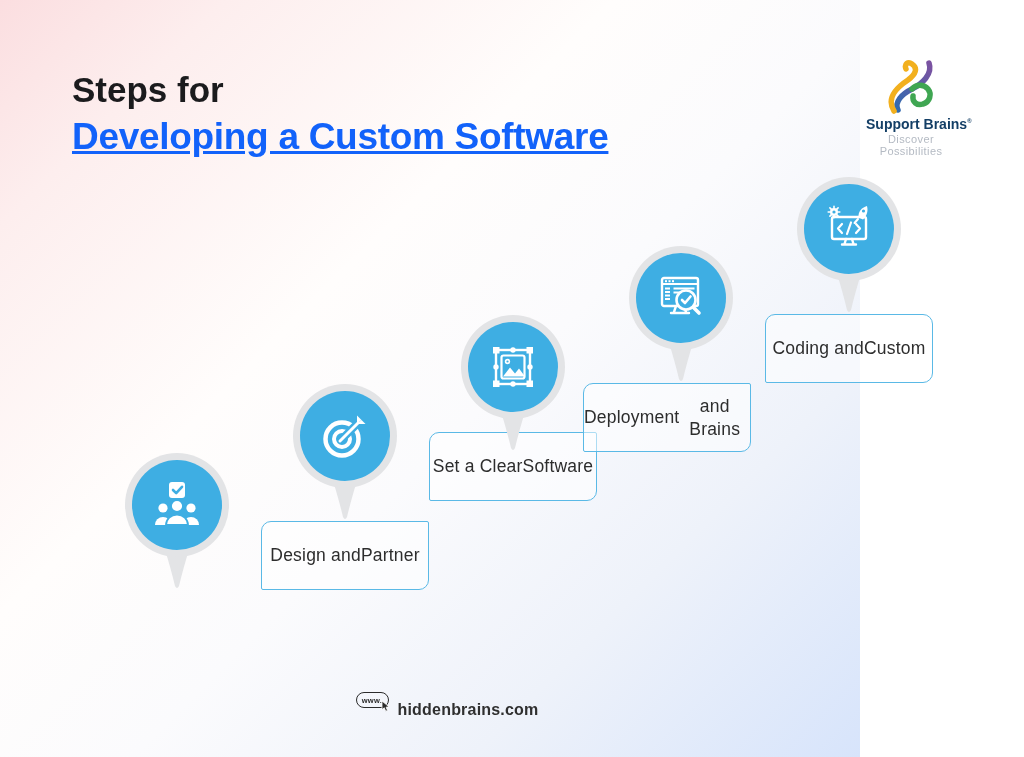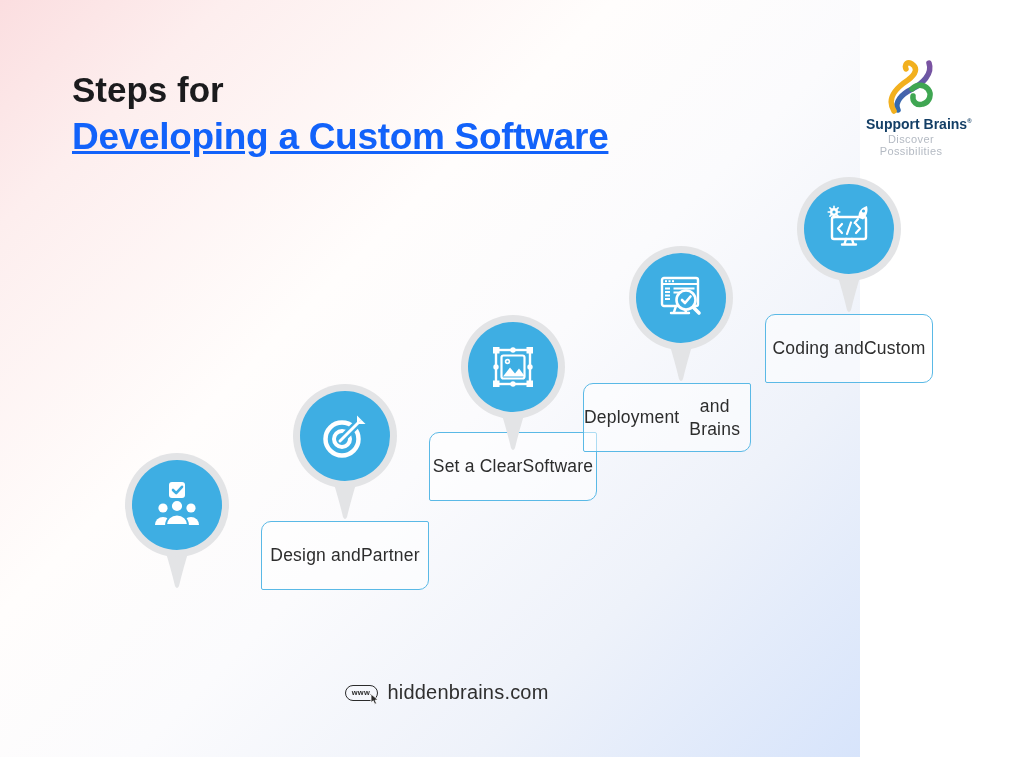--- a/index.html
+++ b/index.html
@@ -27,21 +27,21 @@
   .box5{left:765px;top:314px;border-radius:10px 10px 10px 2px;}
   
   .pin{position:absolute;width:110px;height:138px;z-index:3;}
   .pin1{left:122px;top:453px;} .pin2{left:290px;top:384px;} .pin3{left:458px;top:315px;}
   .pin4{left:626px;top:246px;} .pin5{left:794px;top:177px;}
   
   .footer{position:absolute;top:681px;left:17px;width:100%;display:flex;justify-content:center;align-items:center;gap:9px;}
   .www-badge{position:relative;box-sizing:border-box;width:33px;height:16px;border:1.7px solid #2b2b2b;border-radius:9px;
     display:flex;align-items:center;justify-content:center;font-size:7.5px;font-weight:700;color:#2b2b2b;letter-spacing:0.3px;}
   .cursor-ic{position:absolute;right:-3px;bottom:-5px;}
-  .site{font-size:20px;font-weight:400;color:#2f2f2f;letter-spacing:0.2px;}
+  .site{font-size:16px;font-weight:700;color:#2f2f2f;letter-spacing:0.2px;margin-top:20px;}
 </style>
 </head>
 <body>
 
 <div class="canvas">
 
   <div class="title-line1">Steps for</div>
   <div class="title-line2">Developing a Custom Software</div>
 
   <div class="brand">

